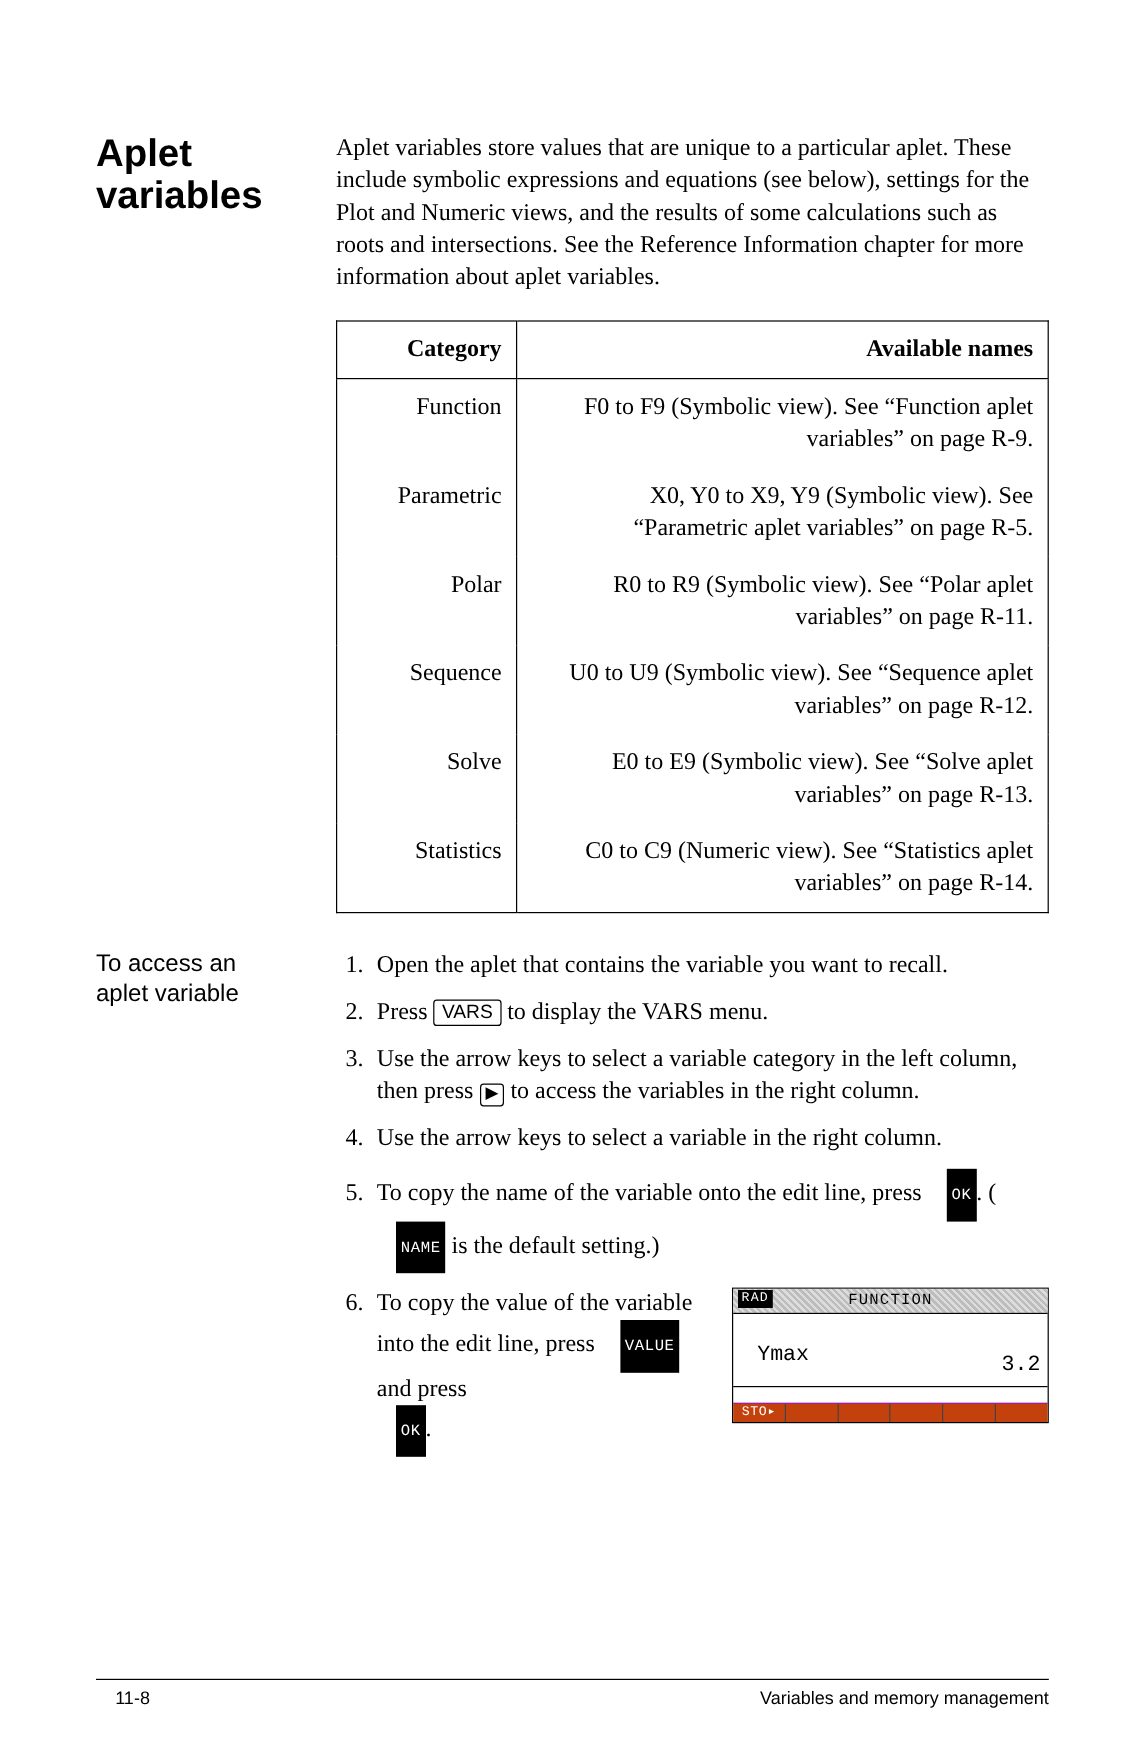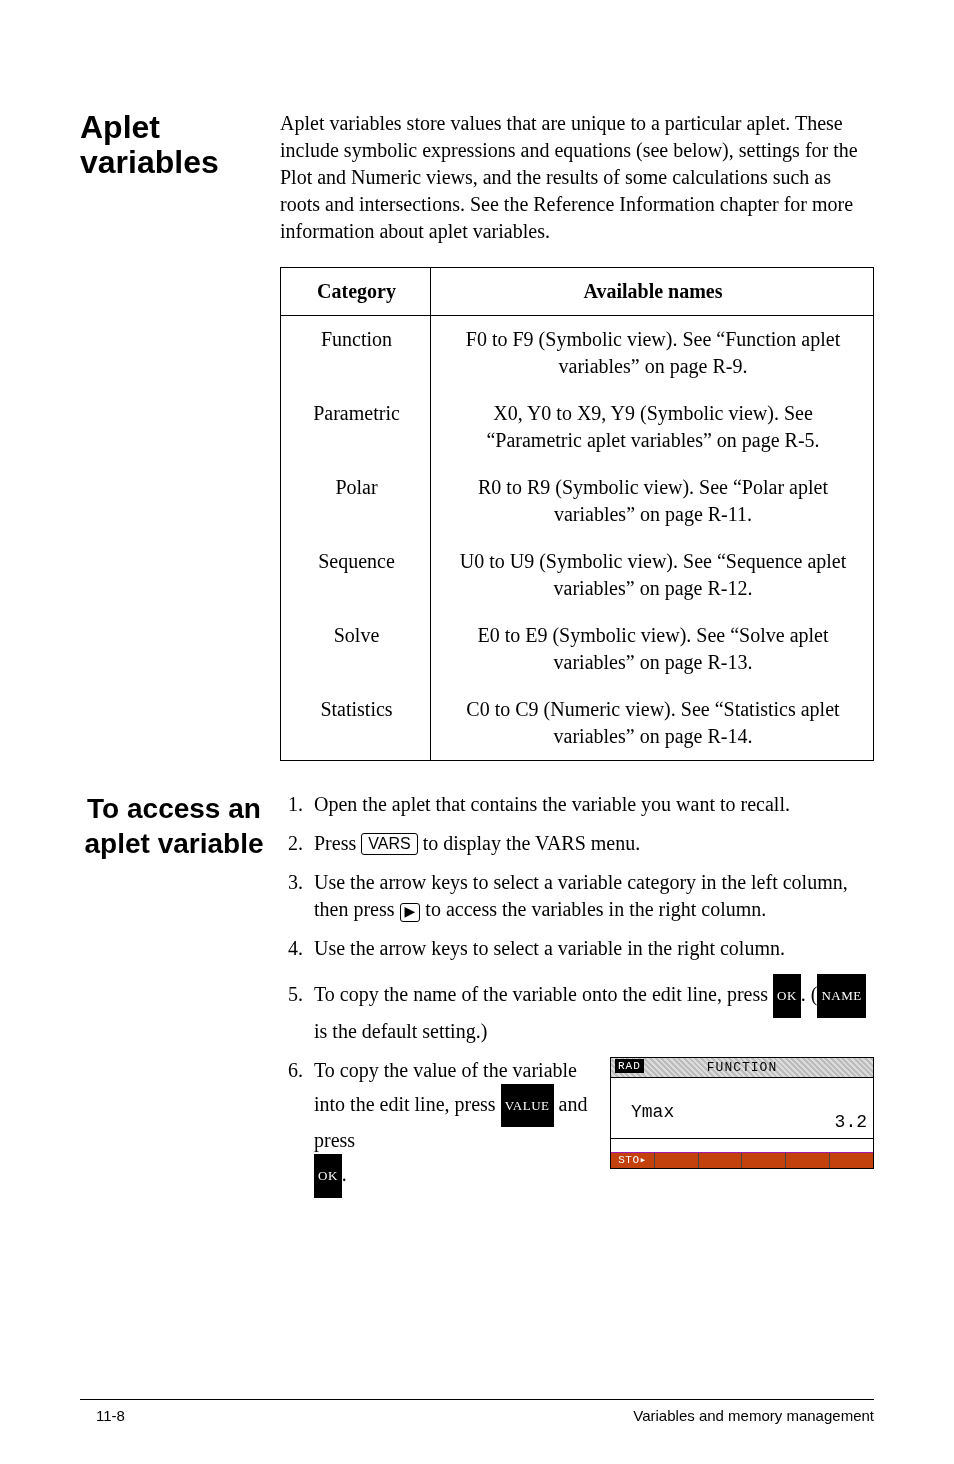--- a/index.html
+++ b/index.html
@@ -24,34 +24,33 @@
     line-height: 1.35;
   }
   .section-title {
     font-family: Arial, Helvetica, sans-serif;
     font-weight: 700;
     font-size: 32px;
     line-height: 1.1;
   }
   .sub-title {
     font-family: Arial, Helvetica, sans-serif;
-    font-weight: 700;
-    font-size: 28px;
+    font-weight: 400;
+    font-size: 20px;
     line-height: 1.25;
-    text-align: center;
   }
   .intro p { margin-bottom: 4px; }
   table.vars {
     border-collapse: collapse;
     width: 100%;
     margin-top: 22px;
     border: 1.5px solid #000;
   }
   table.vars th, table.vars td {
-    text-align: center;
+    text-align: right;
     vertical-align: top;
     padding: 10px 12px 10px 14px;
     font-size: 20px;
   }
   table.vars th {
     border-bottom: 1.5px solid #000;
     font-weight: 700;
   }
   table.vars th:first-child, table.vars td:first-child {
     width: 150px;
@@ -83,25 +82,26 @@
     border-radius: 3px;
     padding: 0 4px;
     font-size: 14px;
     line-height: 1.2;
     vertical-align: 0;
   }
   .soft-key {
     display: inline-block;
     background: #000;
     color: #fff;
-    font-family: Liberation Serif, serif;
+    font-family: Liberation Mono, monospace;
     font-size: 13px;
     padding: 13px 4px;
     letter-spacing: 0.5px;
     vertical-align: 1px;
+    margin-left: 16px;
   }
   .calc-screen {
     border: 1.5px solid #000;
     width: 264px;
     font-family: "Courier New", monospace;
     font-size: 16px;
   }
   .calc-title-bar {
     background: repeating-linear-gradient(45deg,#bcbcbc 0,#bcbcbc 2px,#dcdcdc 2px,#dcdcdc 4px);
     text-align: center;

